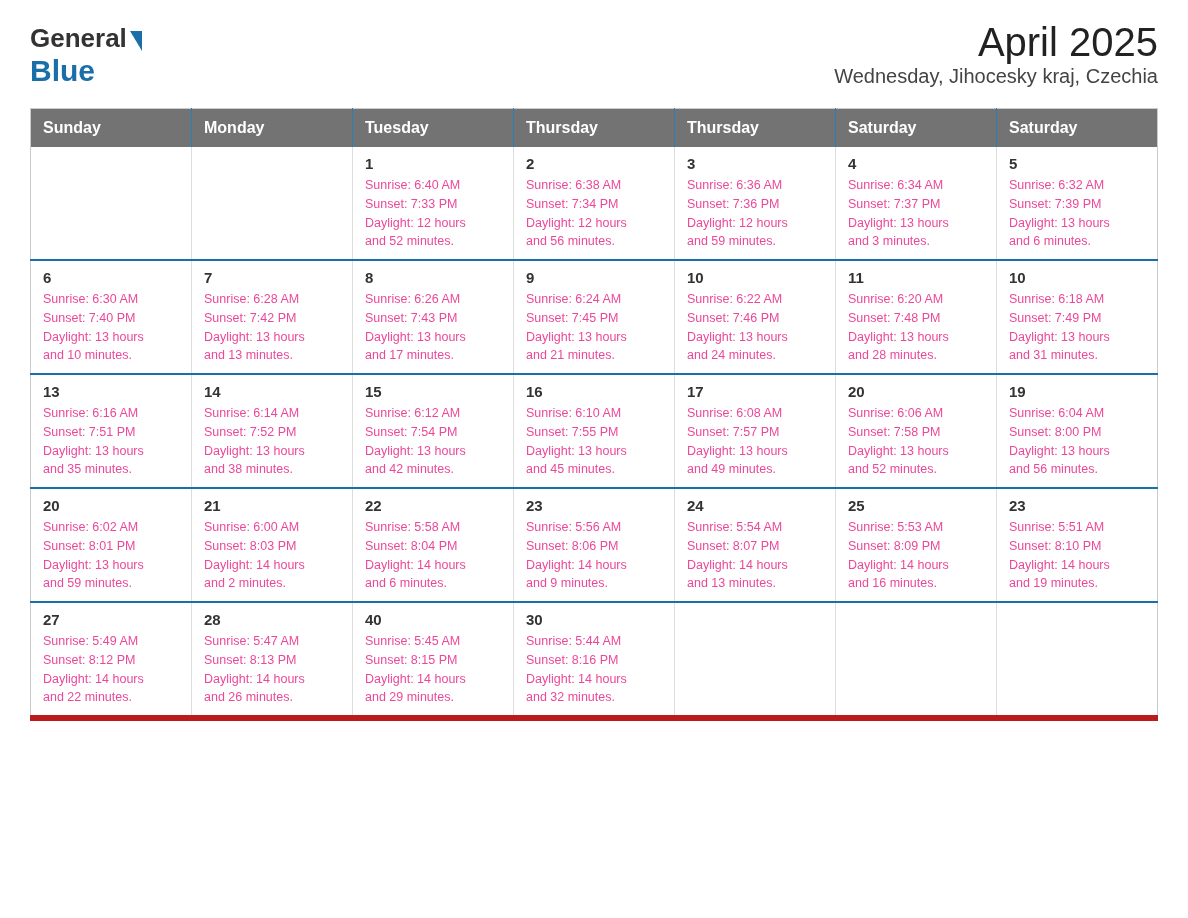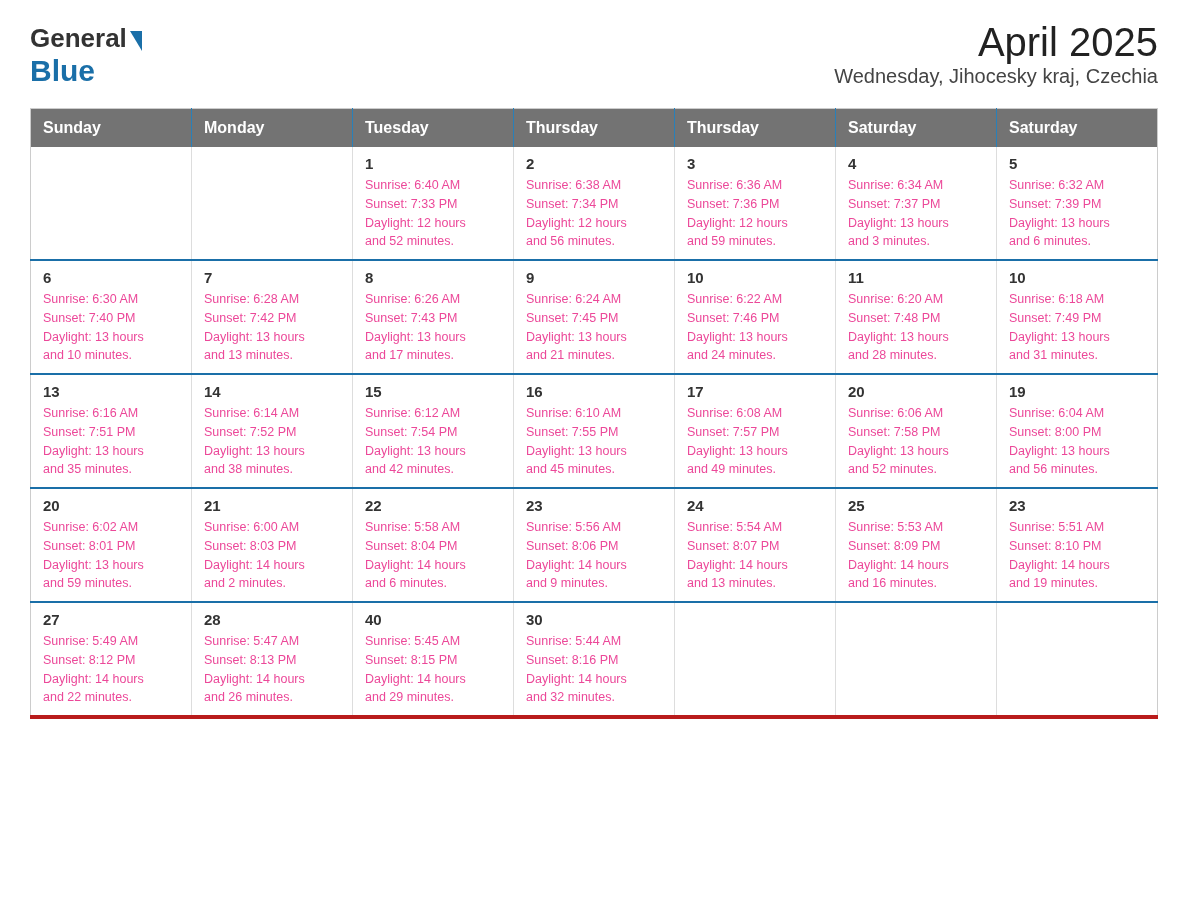--- a/index.html
+++ b/index.html
@@ -62,21 +62,21 @@
       border-bottom: 2px solid #1a6fa8;
       width: calc(100% / 7);
       min-height: 100px;
       font-size: 13px;
       color: #333;
     }
     .calendar tbody tr td:last-child {
       border-right: none;
     }
     .calendar tbody tr:last-child td {
-      border-bottom: 4px solid #b91c1c;
+      border-bottom: 6px solid #b91c1c;
     }
     .day-number {
       font-size: 15px;
       font-weight: bold;
       margin-bottom: 4px;
       display: block;
     }
     .day-info {
       font-size: 12.5px;
       line-height: 1.5;

